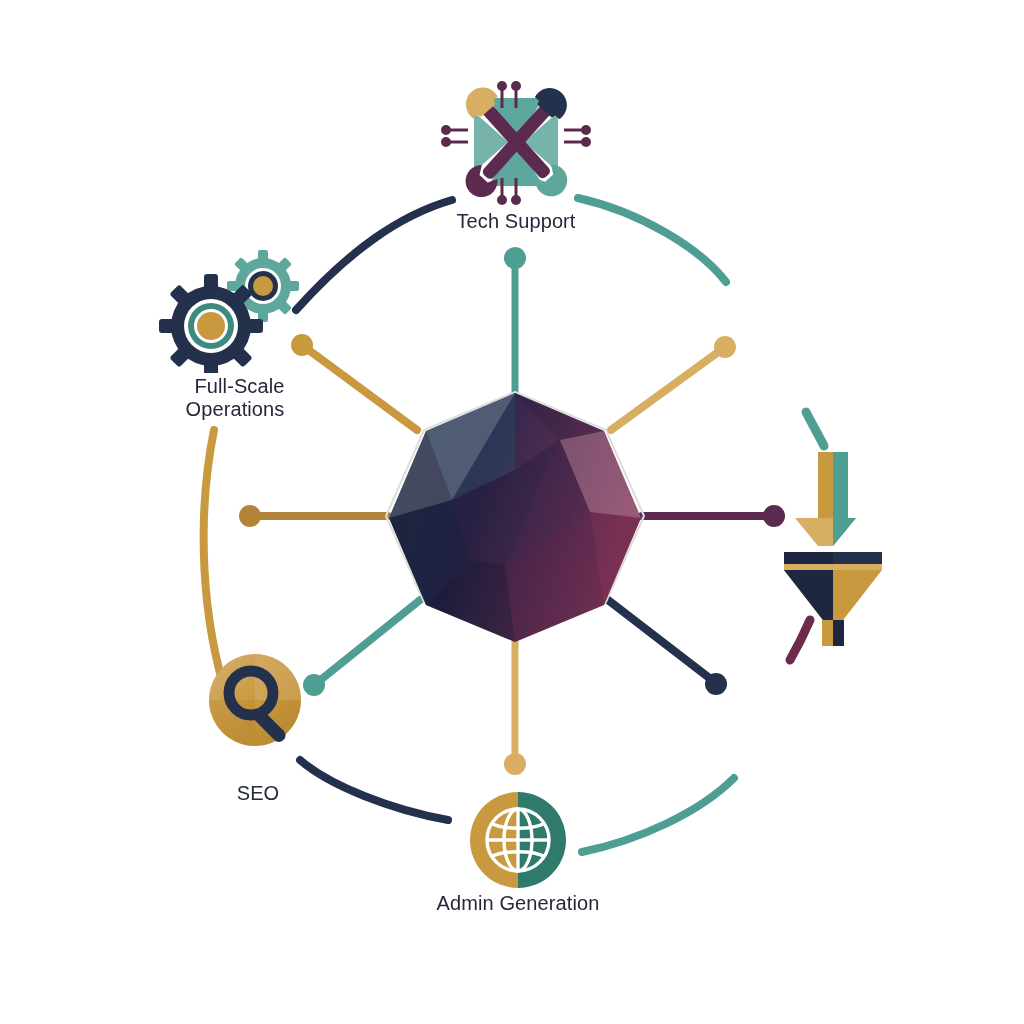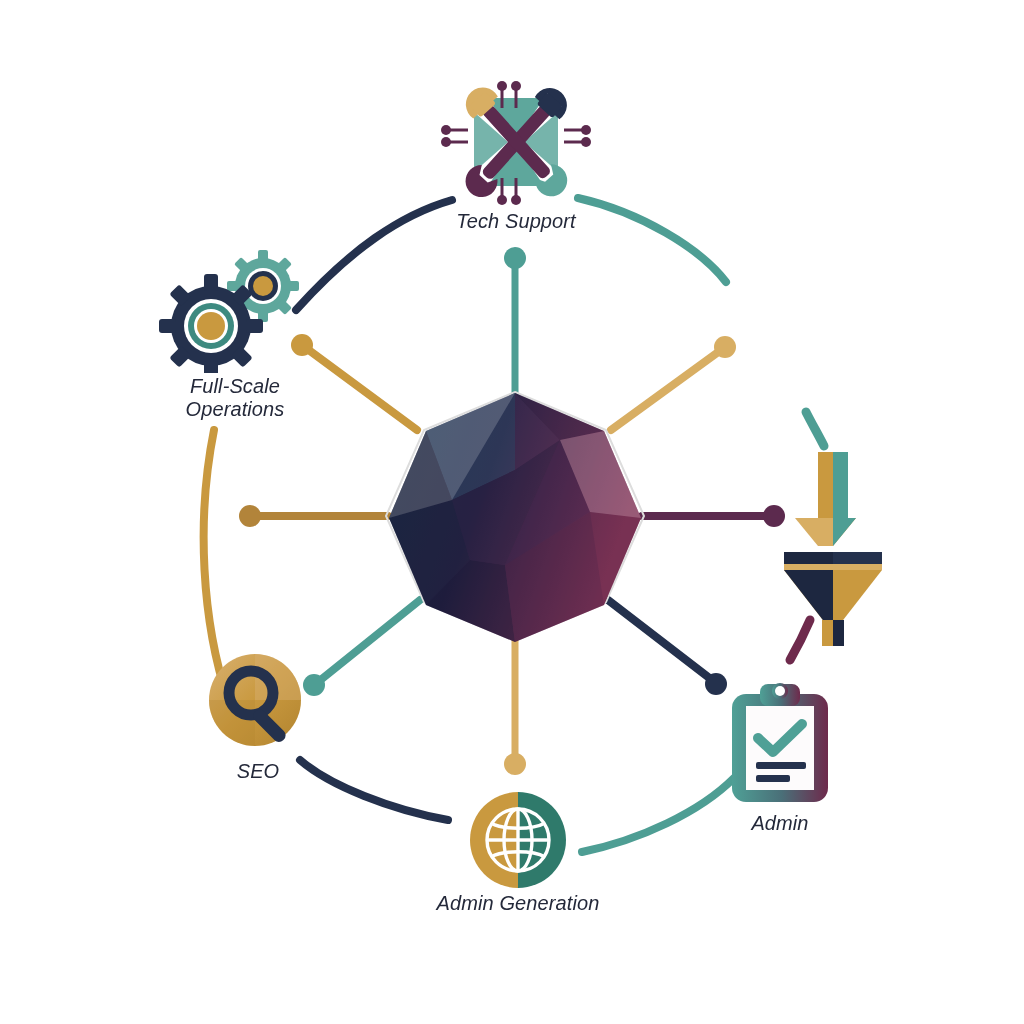--- a/index.html
+++ b/index.html
@@ -12,34 +12,33 @@
   #stage{position:relative;width:1024px;height:1024px;}
   #diagram{position:absolute;inset:0;}
 
   .node{position:absolute;display:flex;flex-direction:column;align-items:center;}
   .node .glyph{display:block;}
   .node .label{
     margin-top:2px;
     font-size:20px;
     line-height:22px;
     color:#24293a;
-    text-align:center;
+    text-align:right;
     white-space:pre-line;
     letter-spacing:.1px;
-    font-style:italic;
   }
 
   
   #node-tech{left:416px;top:78px;width:200px;}
   #node-ops{left:140px;top:248px;width:190px;}
   #node-social{left:714px;top:240px;width:200px;}
   #node-funnel{left:768px;top:448px;width:130px;}
   #node-admin{left:700px;top:680px;width:160px;}
   #node-lead{left:418px;top:790px;width:200px;}
-  #node-seo{left:178px;top:648px;width:160px;}
+  #node-seo{left:178px;top:648px;width:160px;gap:22px;}
 
   #node-ops .label{font-size:20px;line-height:23px;}
 </style>
 </head>
 <body>
 
 <div id="stage">
 
   <svg id="diagram" viewBox="0 0 1024 1024">
     <defs>
@@ -242,33 +241,20 @@
 
       <polygon points="6,122 104,122 62,176 48,176" fill="#c9993f"></polygon>
       <polygon points="6,122 55,122 55,176 48,176" fill="#1d2740"></polygon>
 
       <rect x="44" y="172" width="22" height="26" fill="#c9993f"></rect>
       <rect x="55" y="172" width="11" height="26" fill="#1d2740"></rect>
     </svg>
     <div class="label"></div>
   </div>
 
-  <div class="node" id="node-admin">
-    <svg class="glyph" width="120" height="130" viewBox="0 0 120 130">
-      <rect x="12" y="14" width="96" height="108" rx="14" fill="url(#clipGrad)"></rect>
-      <rect x="26" y="26" width="68" height="84" fill="#fdfbfc"></rect>
-      <rect x="40" y="4" width="40" height="22" rx="8" fill="url(#clipGrad)"></rect>
-      <circle cx="60" cy="11" r="8" fill="url(#clipGrad)"></circle>
-      <circle cx="60" cy="11" r="5" fill="#ffffff"></circle>
-      <path d="M38,58 L53,72 L82,44" stroke="#4fa096" stroke-width="10" fill="none" stroke-linecap="round" stroke-linejoin="round"></path>
-      <rect x="36" y="82" width="50" height="7" rx="2" fill="#24314d"></rect>
-      <rect x="36" y="95" width="34" height="7" rx="2" fill="#24314d"></rect>
-    </svg>
-    <div class="label">Admin</div>
-  </div>
 
   <div class="node" id="node-lead">
     <svg class="glyph" width="100" height="100" viewBox="0 0 100 100">
       <circle cx="50" cy="50" r="48" fill="url(#globeGrad)"></circle>
       <g stroke="#ffffff" stroke-width="3.4" fill="none">
         <circle cx="50" cy="50" r="31"></circle>
         <ellipse cx="50" cy="50" rx="14" ry="31"></ellipse>
         <line x1="50" y1="19" x2="50" y2="81"></line>
         <line x1="19" y1="50" x2="81" y2="50"></line>
         <path d="M23,33 C35,40 65,40 77,33"></path>

